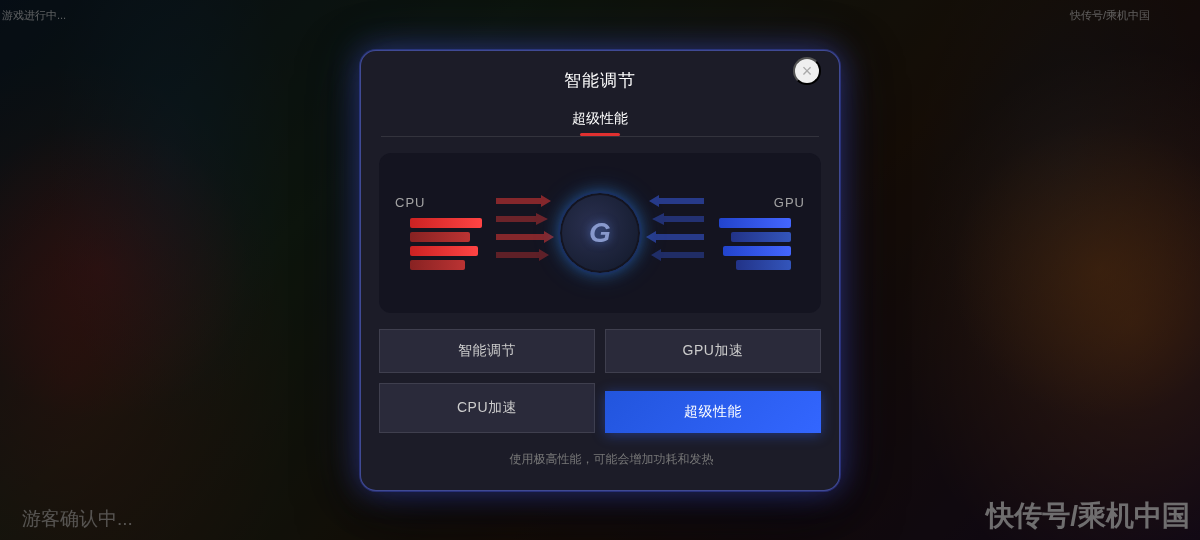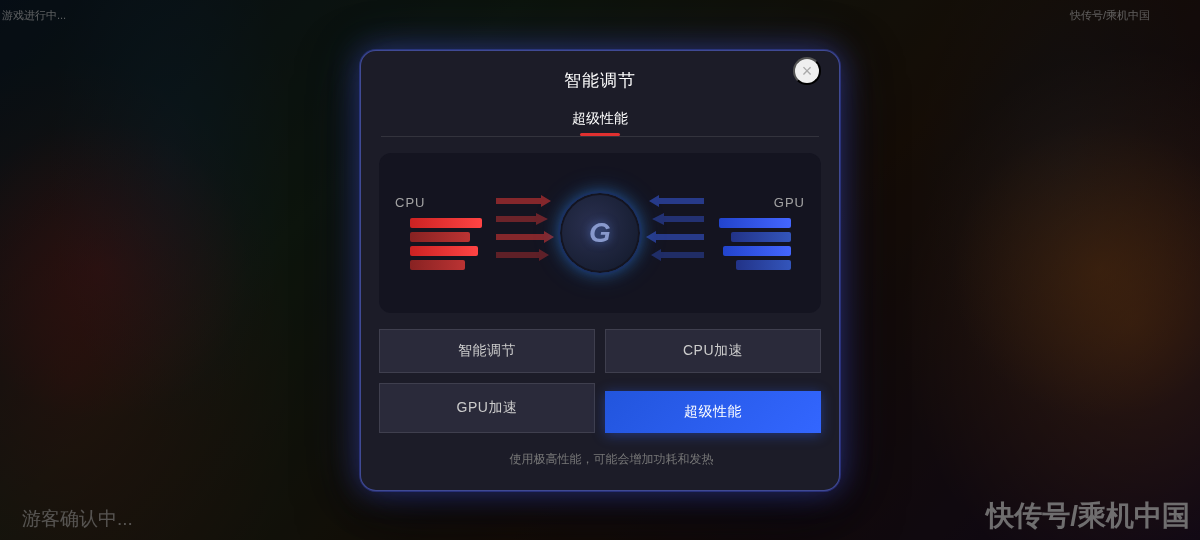--- a/index.html
+++ b/index.html
@@ -477,22 +477,22 @@
           <div class="bar blue-dim gpu-bar-2" style="width:60px"></div>
           <div class="bar blue gpu-bar-3" style="width:68px"></div>
           <div class="bar blue-dim gpu-bar-4" style="width:55px"></div>
         </div>
       </div>
 
     </div>
 
     <div class="buttons-grid">
       <button class="btn btn-normal">智能调节</button>
+      <button class="btn btn-normal">GPU加速</button>
       <button class="btn btn-normal">CPU加速</button>
-      <button class="btn btn-normal">GPU加速</button>
       <button class="btn btn-primary">超级性能</button>
     </div>
 
     <div class="modal-footer">
       <span class="footer-hint">使用极高性能，可能会增加功耗和发热</span>
     </div>
 
   </div>
 </div>
 

